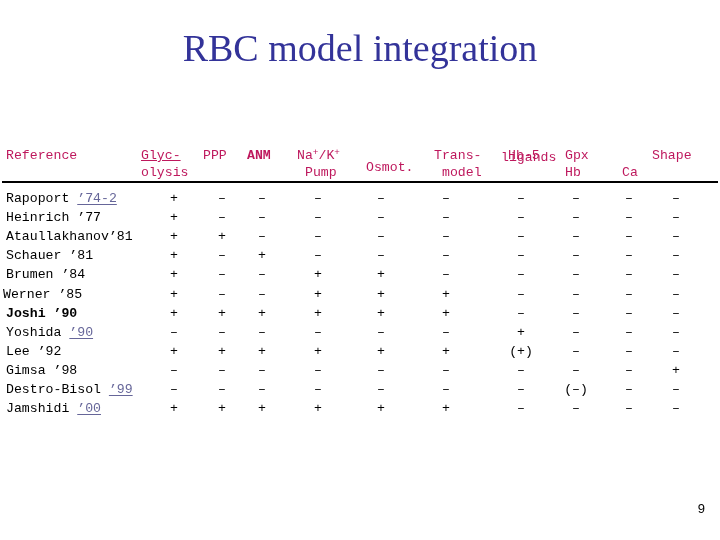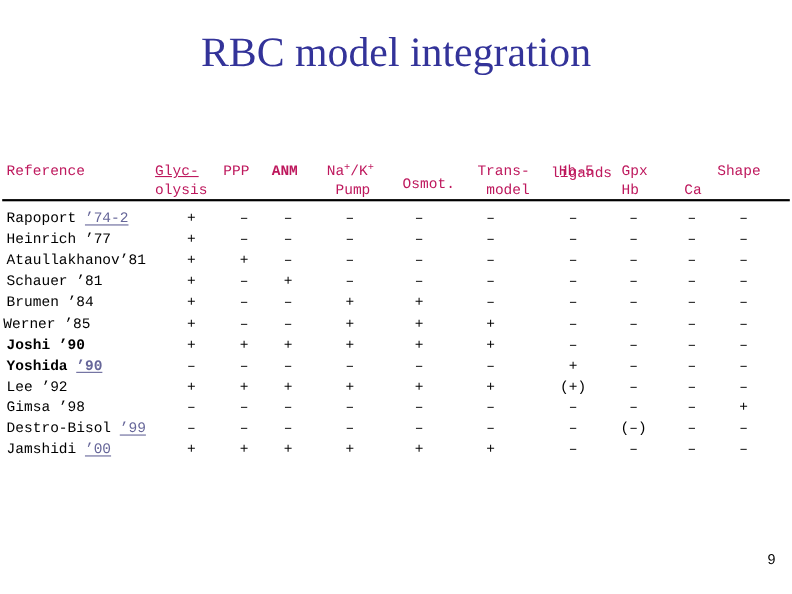--- a/index.html
+++ b/index.html
@@ -207,21 +207,21 @@
         <div class="sym" style="left: 174px; top: 165.6px;">+</div>
         <div class="sym" style="left: 222px; top: 165.6px;">+</div>
         <div class="sym" style="left: 262px; top: 165.6px;">+</div>
         <div class="sym" style="left: 318px; top: 165.6px;">+</div>
         <div class="sym" style="left: 381px; top: 165.6px;">+</div>
         <div class="sym" style="left: 446px; top: 165.6px;">+</div>
         <div class="sym" style="left: 521px; top: 165.6px;">–</div>
         <div class="sym" style="left: 576px; top: 165.6px;">–</div>
         <div class="sym" style="left: 629px; top: 165.6px;">–</div>
         <div class="sym" style="left: 676px; top: 165.6px;">–</div>
-        <div class="rowlabel" style="left: 6px; top: 184.7px; font-weight: bold;">Yoshida <span class="yearlink">’90</span></div>
+        <div class="rowlabel" style="left: 6px; top: 184.7px;">Yoshida <span class="yearlink">’90</span></div>
         <div class="sym" style="left: 174px; top: 184.7px;">–</div>
         <div class="sym" style="left: 222px; top: 184.7px;">–</div>
         <div class="sym" style="left: 262px; top: 184.7px;">–</div>
         <div class="sym" style="left: 318px; top: 184.7px;">–</div>
         <div class="sym" style="left: 381px; top: 184.7px;">–</div>
         <div class="sym" style="left: 446px; top: 184.7px;">–</div>
         <div class="sym" style="left: 521px; top: 184.7px;">+</div>
         <div class="sym" style="left: 576px; top: 184.7px;">–</div>
         <div class="sym" style="left: 629px; top: 184.7px;">–</div>
         <div class="sym" style="left: 676px; top: 184.7px;">–</div>

